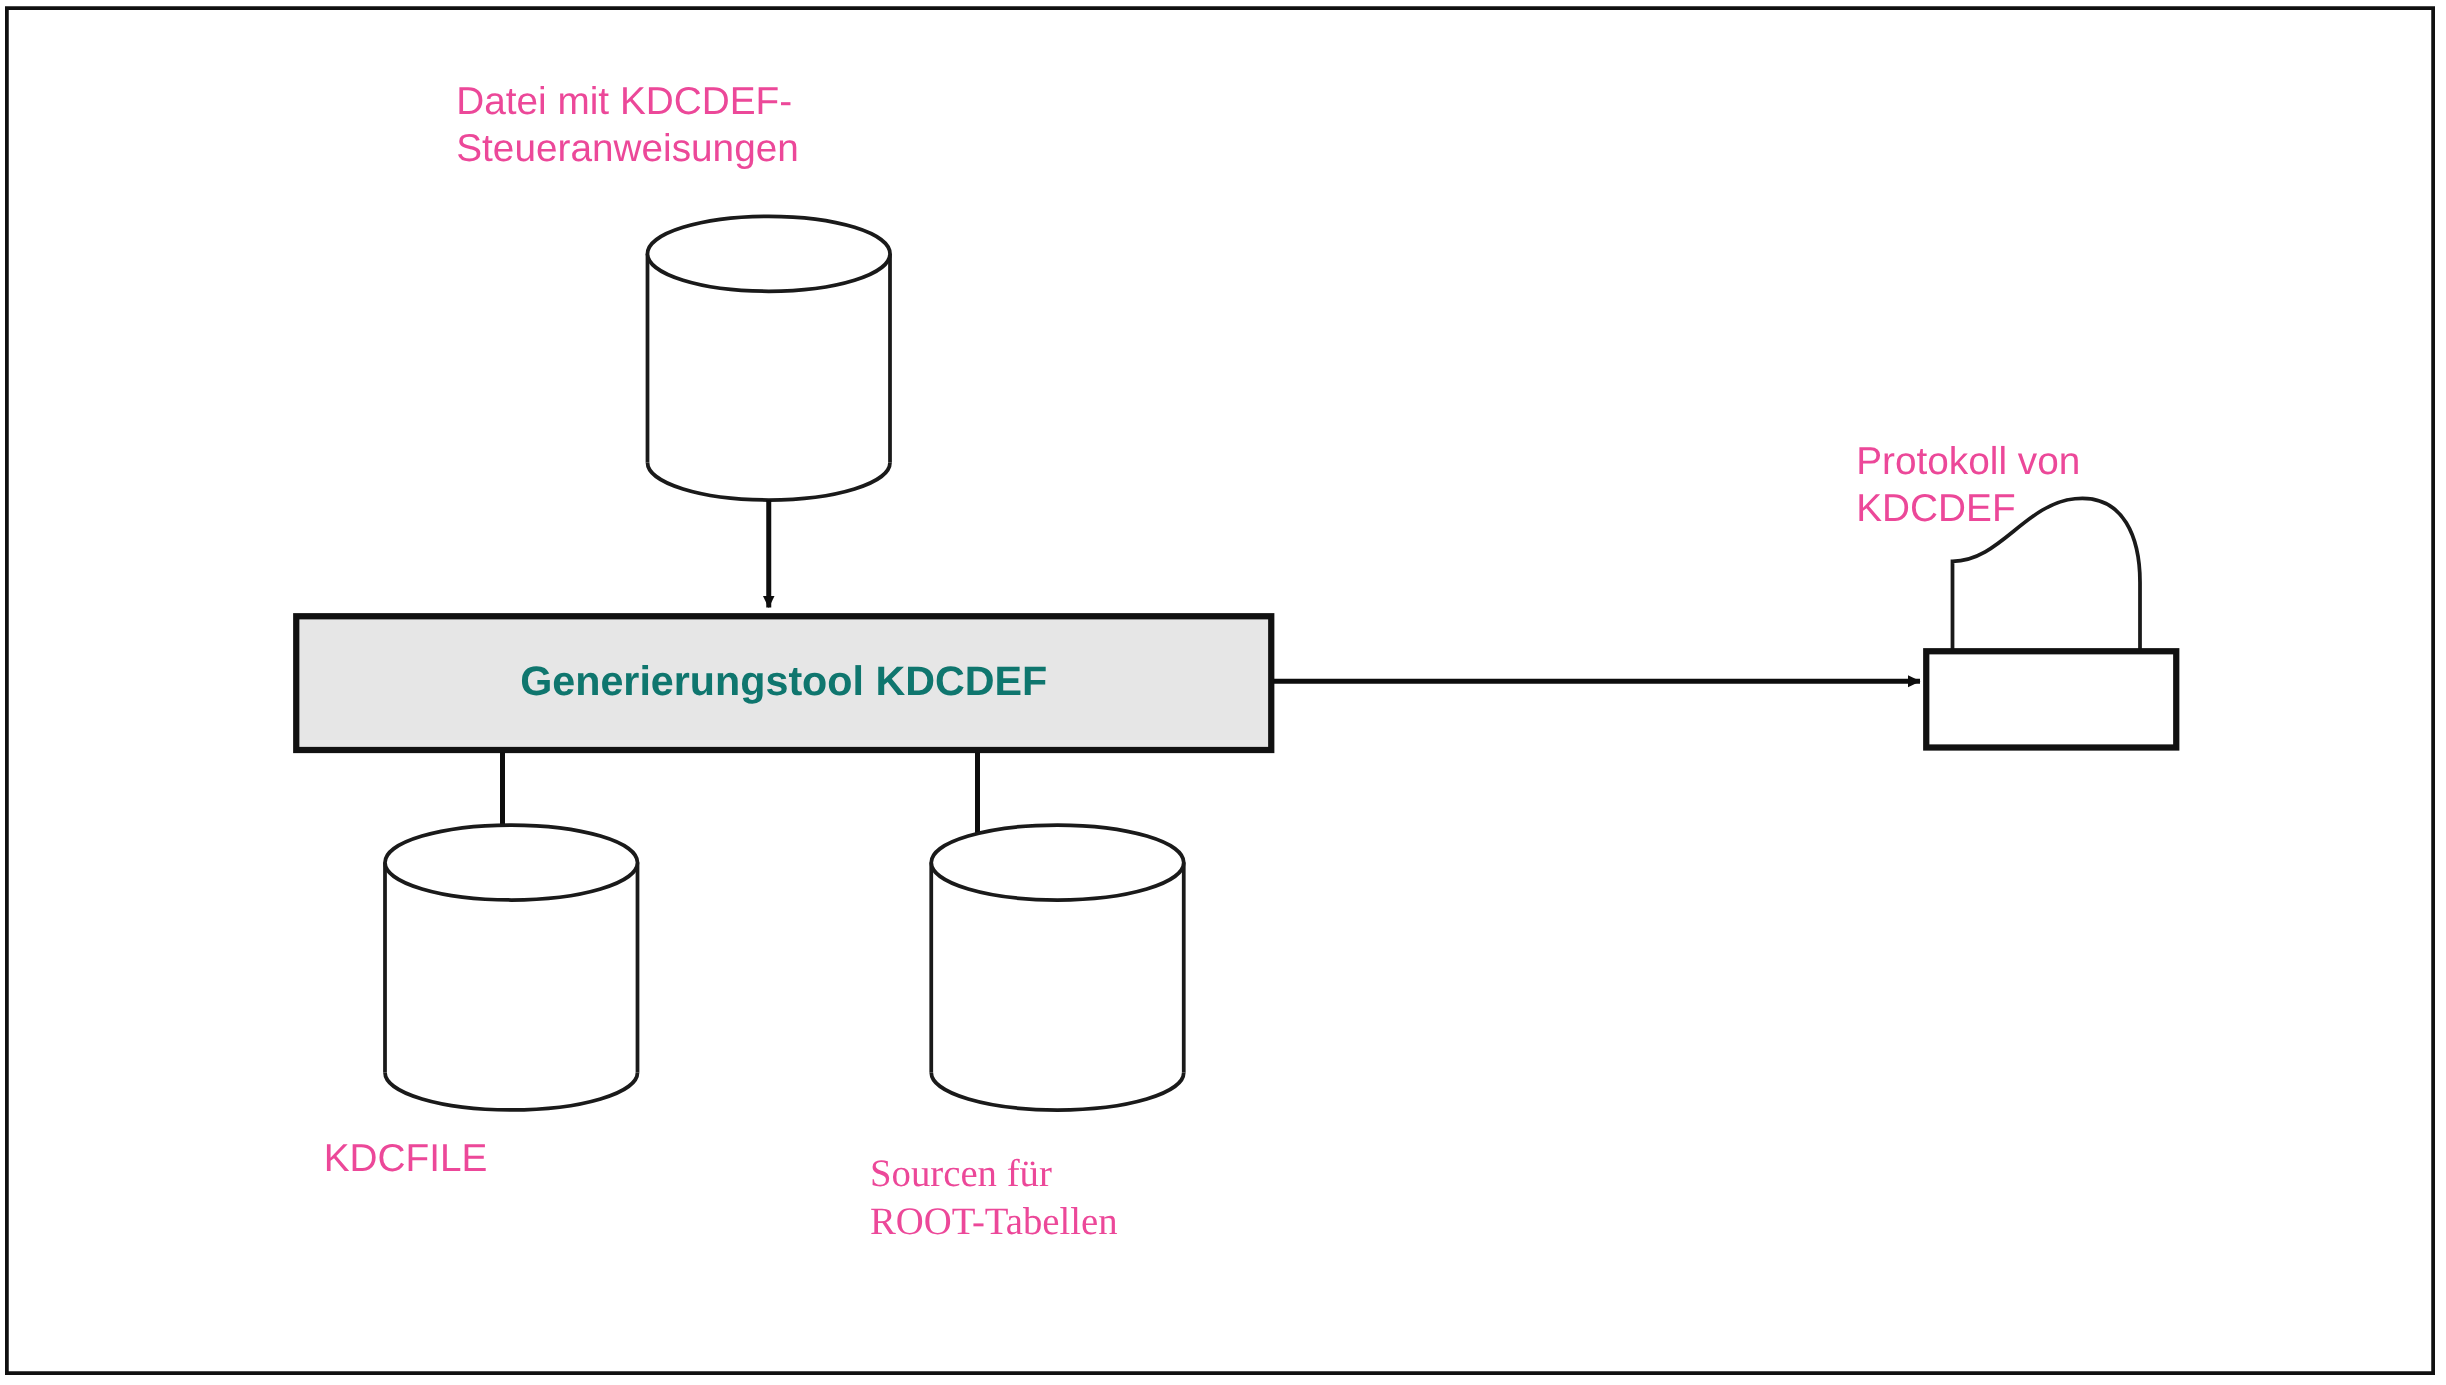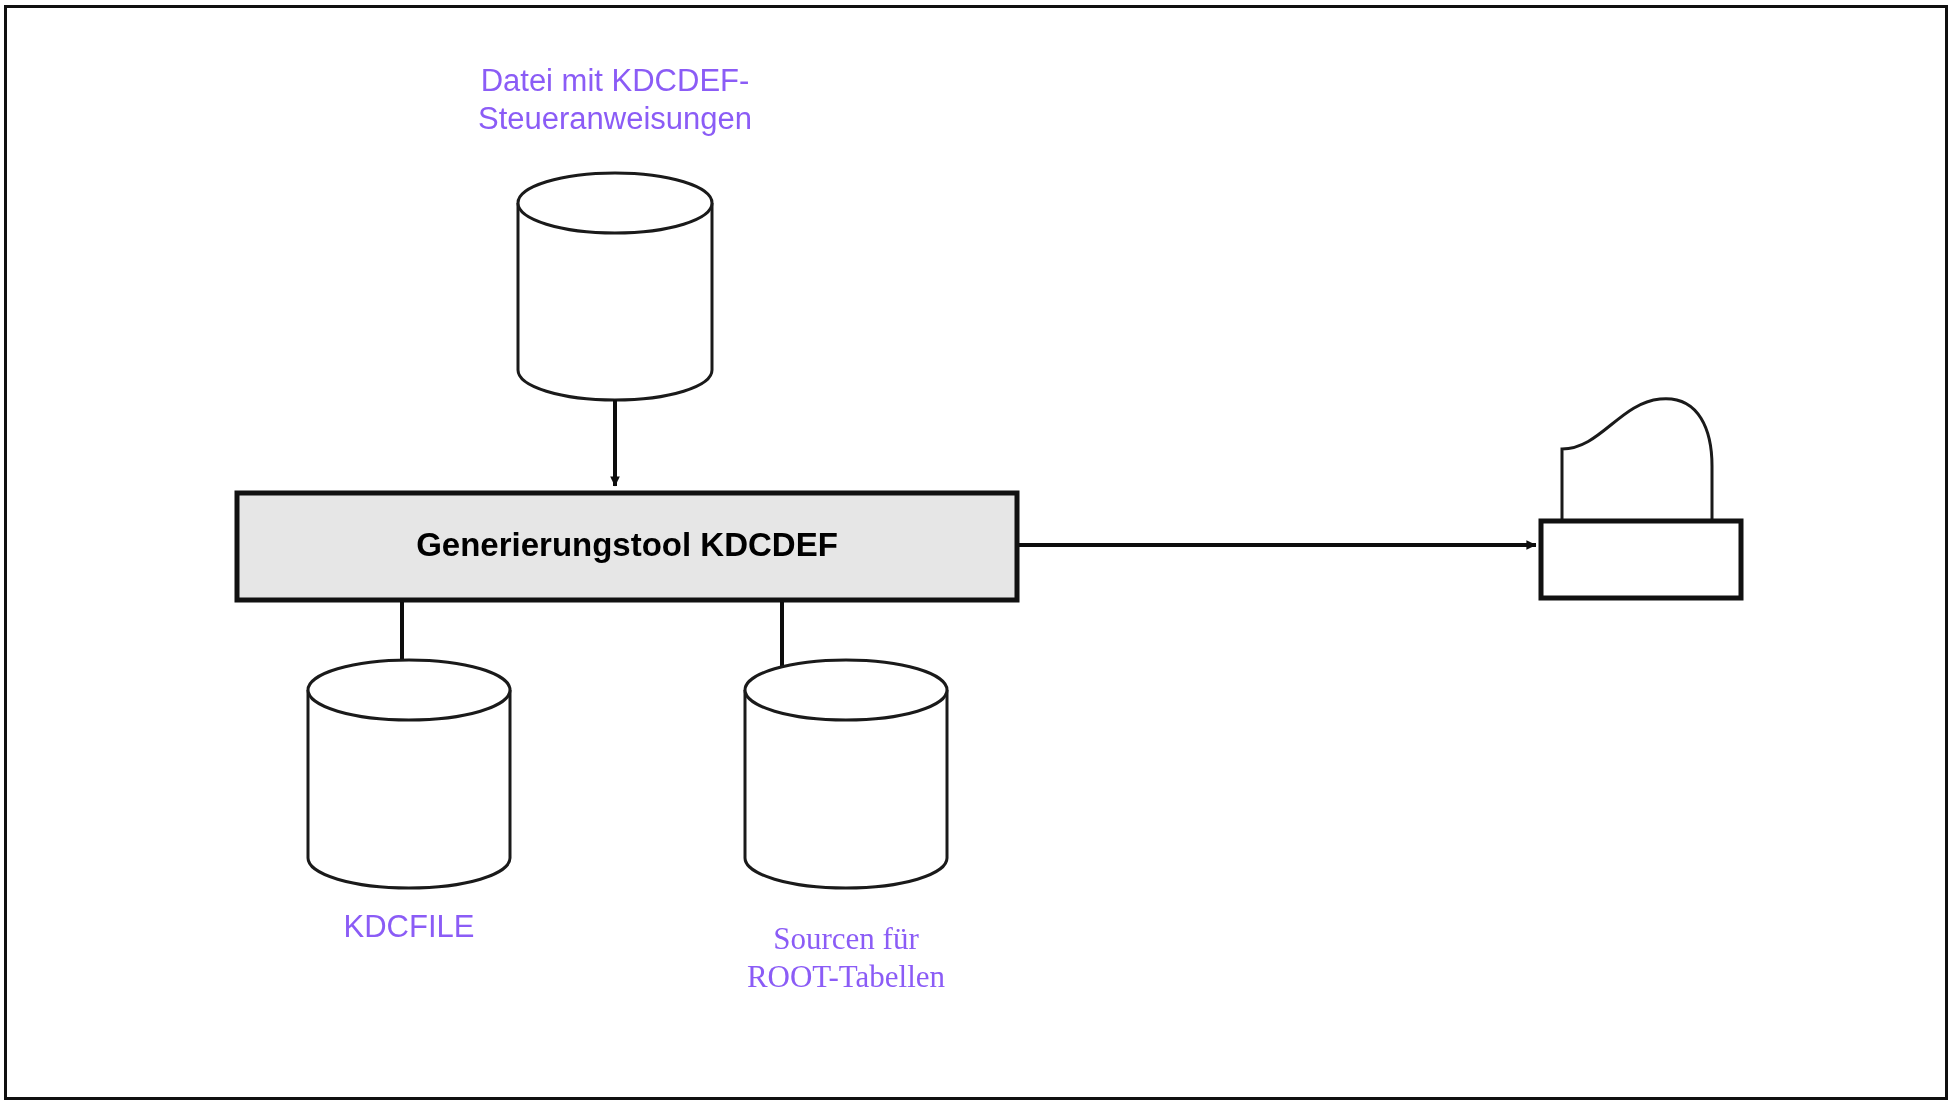--- a/index.html
+++ b/index.html
@@ -29,31 +29,31 @@
   }
   #diagram-svg {
     position: absolute;
     left: 0;
     top: 0;
     width: 1957px;
     height: 1108px;
   }
   .node-label {
     position: absolute;
-    text-align: center;
-    color: #8b5cf6;
+    text-align: left;
+    color: #ec4899;
     font-size: 31px;
     line-height: 38px;
     font-family: "Liberation Sans", sans-serif;
     white-space: pre-line;
   }
   .process-label {
     position: absolute;
     text-align: center;
-    color: #000000;
+    color: #0f766e;
     font-size: 33px;
     font-weight: bold;
     font-family: "Liberation Sans", sans-serif;
     line-height: 40px;
   }
   #label-input {
     left: 365px;
     top: 62px;
     width: 500px;
   }
@@ -138,18 +138,20 @@
       <path d="M745,858 A101,30 0 0 0 947,858" fill="none" stroke="#1a1a1a" stroke-width="3"></path>
       <ellipse cx="846" cy="690" rx="101" ry="30" fill="#ffffff" stroke="#1a1a1a" stroke-width="3"></ellipse>
     </g>
   </svg>
 
   <div class="node-label" id="label-input">Datei mit KDCDEF-
 Steueranweisungen</div>
 
   <div class="process-label" id="label-process">Generierungstool KDCDEF</div>
 
+  <div class="node-label" id="label-protokoll">Protokoll von
+KDCDEF</div>
 
   <div class="node-label" id="label-kdcfile">KDCFILE</div>
 
   <div class="node-label" id="label-sourcen">Sourcen für
 ROOT-Tabellen</div>
 </div>
 
 </body></html>

